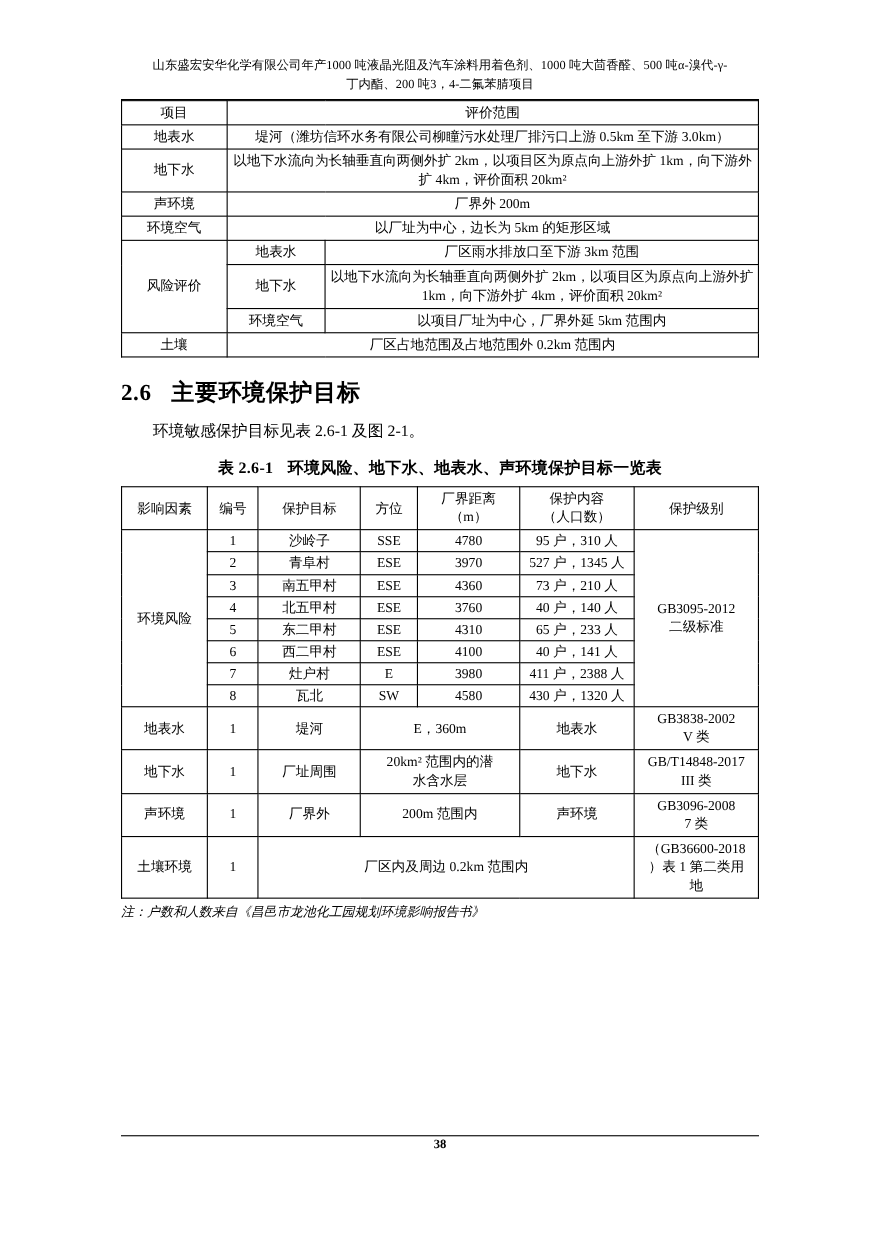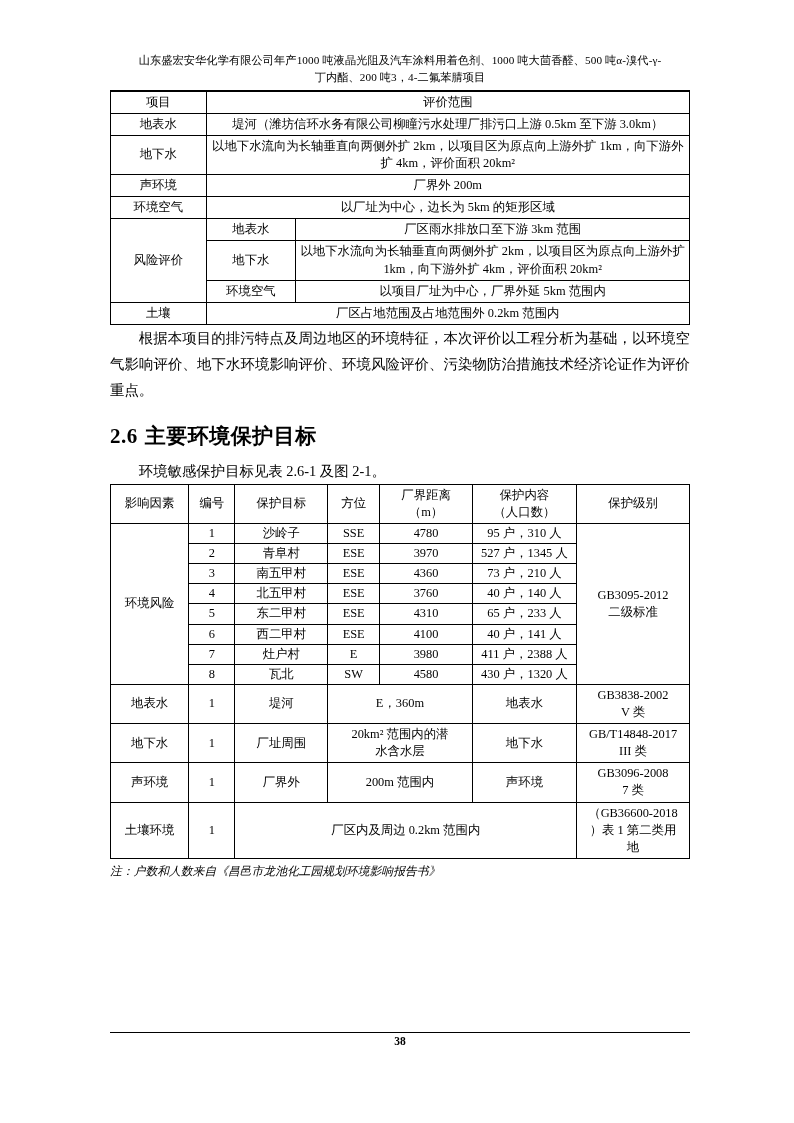--- a/index.html
+++ b/index.html
@@ -69,21 +69,21 @@
     font-weight: bold;
     margin: 16px 0 6px 0;
     letter-spacing: 0.2px;
   }
   h2.section-main {
     font-size: 21px;
     font-weight: bold;
     margin: 18px 0 8px 0;
     letter-spacing: 0.5px;
   }
-  h2.section-main .num { margin-right: 7px; }
+  h2.section-main .num { margin-right: 18px; }
   p.body-text {
     font-size: 14.4px;
     line-height: 1.82;
     margin: 0 0 0 0;
     text-align: justify;
     text-justify: inter-ideograph;
     text-indent: 2em;
   }
   p.note {
     font-size: 11.8px;
@@ -164,27 +164,29 @@
           <td>环境空气</td>
           <td>以项目厂址为中心，厂界外延 5km 范围内</td>
         </tr>
         <tr>
           <td>土壤</td>
           <td colspan="2">厂区占地范围及占地范围外 0.2km 范围内</td>
         </tr>
       </tbody>
     </table>
 
-    <p class="body-text">根据本项目的排污特点及周边地区的环境特征，本次评价以工程分析为基础，以环境空气影响评价、地下水环境影响评价、环境风险评价、污染物防治措施技术经济论证作为评价重点。</p>
 
     <h2 class="section-main">
       <span class="num">2.6</span><span>主要环境保护目标</span>
     </h2>
     <p class="body-text">环境敏感保护目标见表 2.6-1 及图 2-1。</p>
 
+    <div class="table-caption">
+      <span>表 2.6-1</span><span class="gap"></span><span>环境风险、地下水、地表水、声环境保护目标一览表</span>
+    </div>
 
     <table class="doc-table">
       <colgroup>
         <col style="width:13.5%">
         <col style="width:8%">
         <col style="width:16%">
         <col style="width:9%">
         <col style="width:16%">
         <col style="width:18%">
         <col style="width:19.5%">

